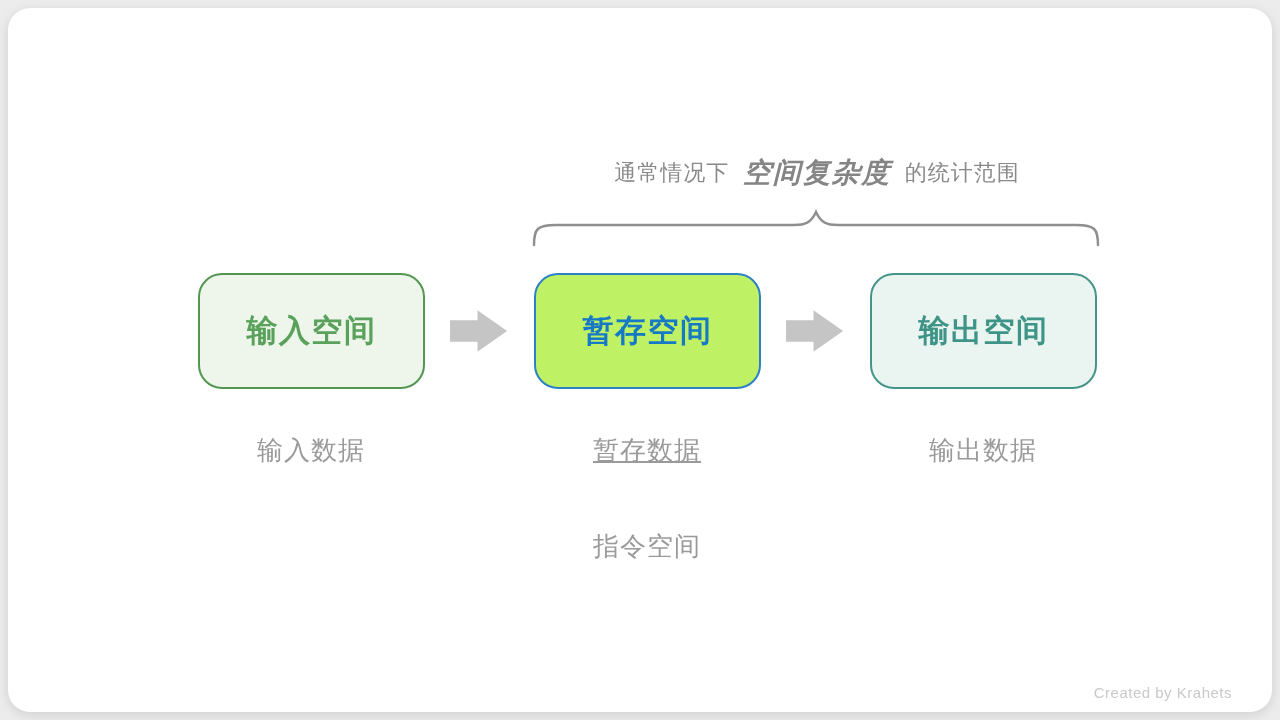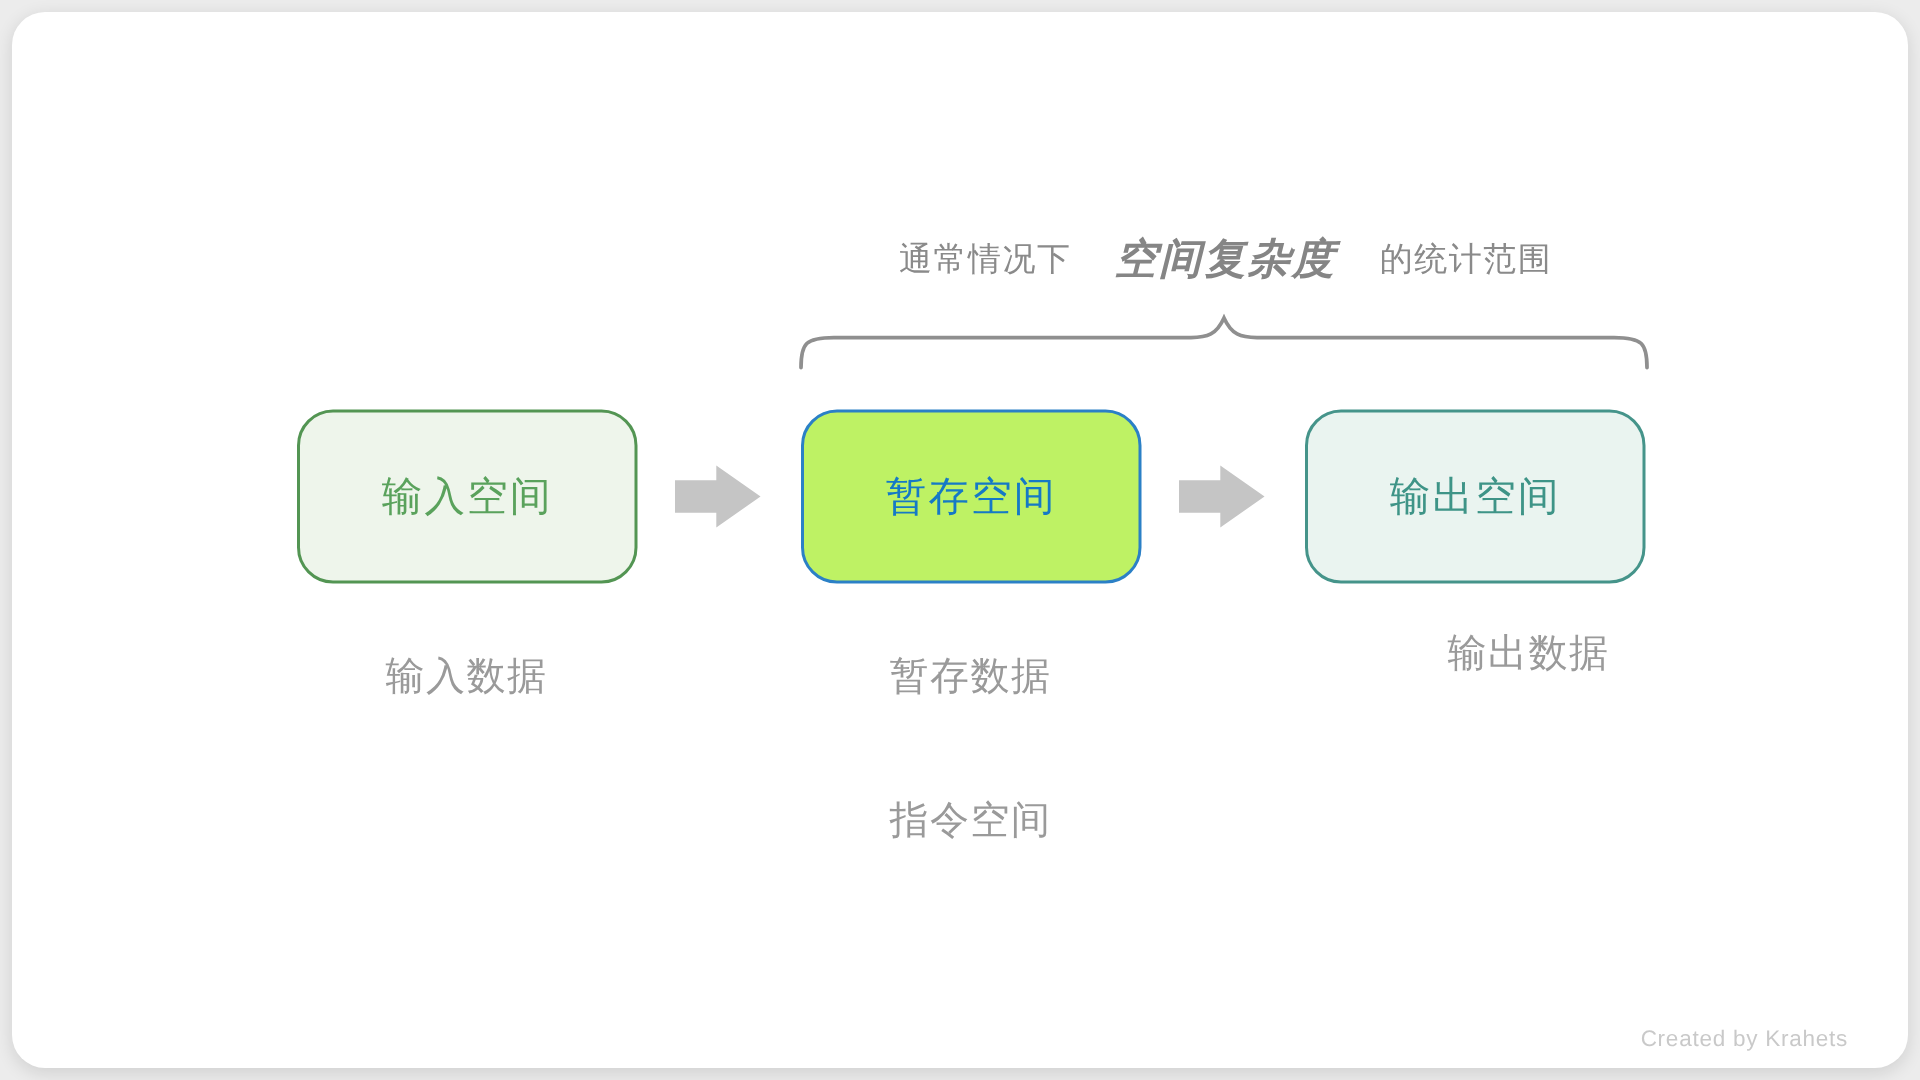--- a/index.html
+++ b/index.html
@@ -15,21 +15,21 @@
     left: 8px; top: 8px; right: 8px; bottom: 8px;
     background: #ffffff;
     border-radius: 22px;
     box-shadow: 0 3px 12px rgba(0,0,0,0.12);
   }
   .title {
     position: absolute;
     left: 809px; top: 146px;
     transform: translateX(-50%);
     display: flex; align-items: center;
-    column-gap: 29px;
+    column-gap: 14px;
     white-space: nowrap;
     color: #8a8a8a;
     font-size: 22px;
     letter-spacing: 1px;
   }
   .title .hl {
     font-size: 28px;
     font-weight: bold;
     color: #858585;
     letter-spacing: 1.5px;
@@ -40,21 +40,21 @@
     left: 524px; top: 201px;
     width: 568px; height: 38px;
   }
   .box {
     position: absolute;
     top: 265px;
     width: 227px; height: 116px;
     border: 2.5px solid #999;
     border-radius: 24px;
     display: flex; align-items: center; justify-content: center;
-    font-size: 27px; font-weight: normal;
+    font-size: 31px; font-weight: bold;
     letter-spacing: 1.5px;
     white-space: nowrap;
   }
   .box-input  { left: 190px; }
   .box-temp   { left: 526px; }
   .box-output { left: 862px; }
   .arrow {
     position: absolute;
     top: 301px;
     width: 59px; height: 44px;
@@ -63,24 +63,24 @@
   .arrow-2 { left: 778px; }
   .note {
     position: absolute;
     transform: translateX(-50%);
     color: #9a9a9a;
     font-size: 26px;
     letter-spacing: 1px;
     white-space: nowrap;
   }
   .note-input    { left: 303px; top: 425px; }
-  .note-temp-0   { left: 639px; top: 425px; }
+  .note-temp-0   { left: 639px; top: 425px; text-decoration: underline; }
   .note-temp-1   { left: 639px; top: 473px; }
   .note-temp-2   { left: 639px; top: 521px; }
-  .note-output   { left: 975px; top: 410px; margin-left: 36px; }
+  .note-output   { left: 975px; top: 425px; }
   .credit {
     position: absolute;
     right: 40px; top: 676px;
     font-family: Liberation Sans, sans-serif;
     font-size: 15px;
     letter-spacing: 0.5px;
     color: #c9c9c9;
     white-space: nowrap;
   }
 </style>

